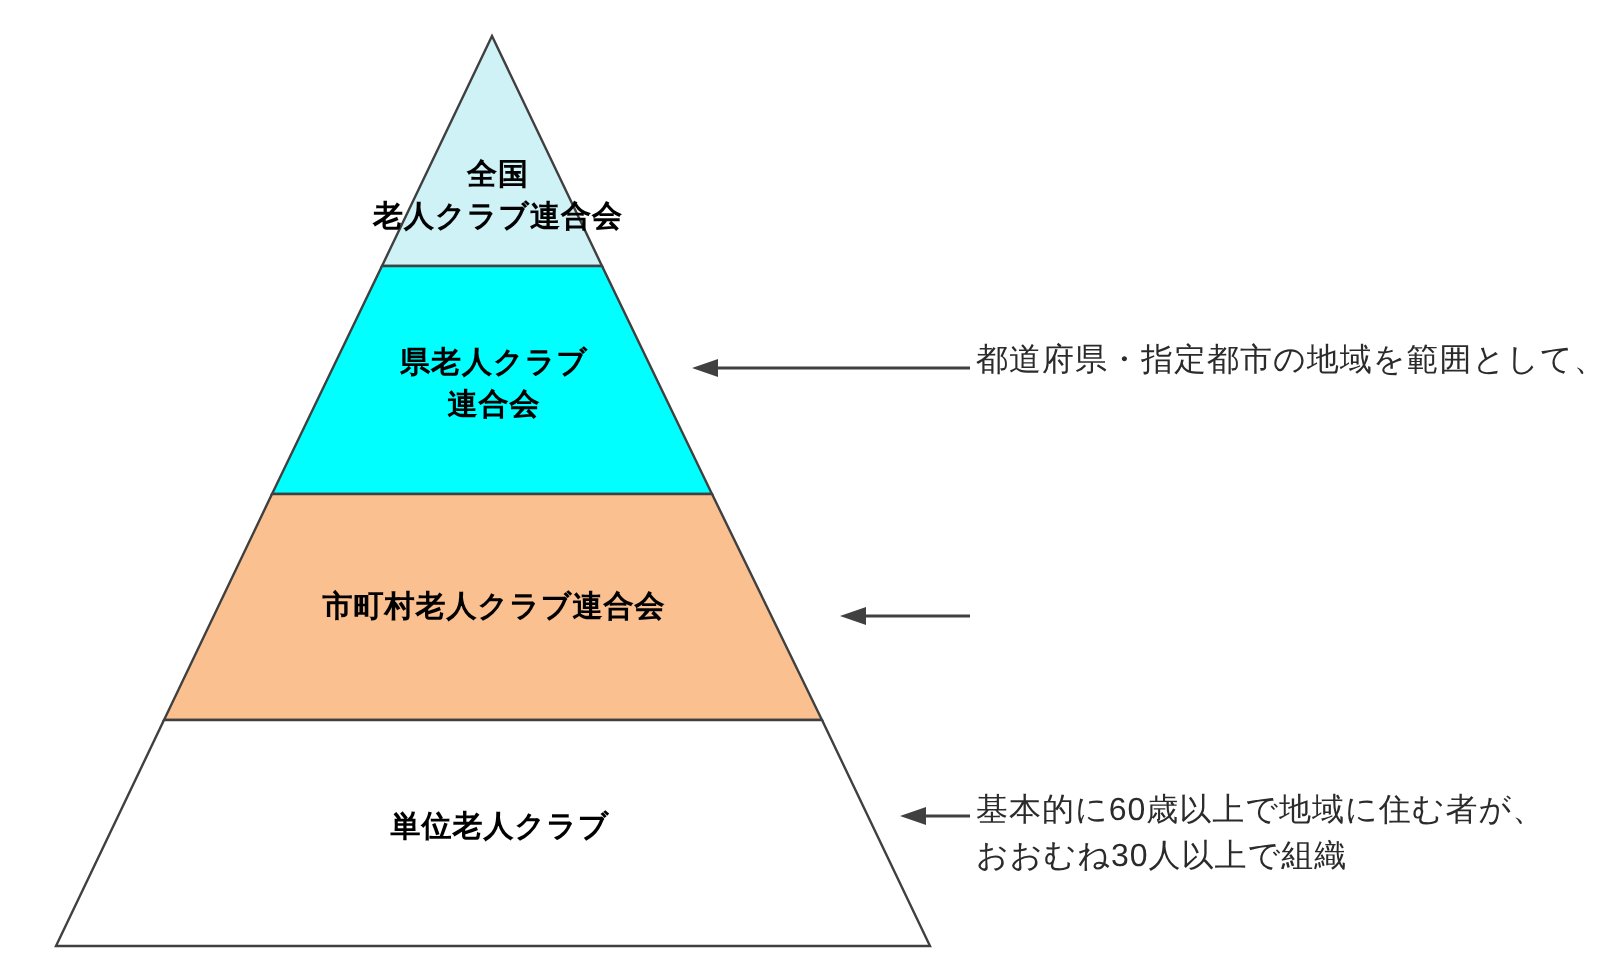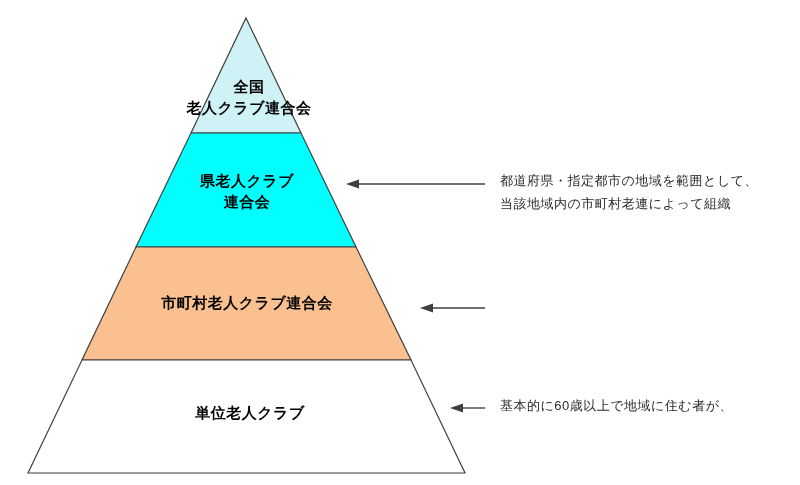--- a/index.html
+++ b/index.html
@@ -22,23 +22,23 @@
   }
   .pyramid-label {
     font-family: "Liberation Sans", "DejaVu Sans", sans-serif;
     font-size: 15px;
     font-weight: bold;
     fill: #000000;
     letter-spacing: 0.5px;
   }
   .annotation {
     position: absolute;
-    left: 500px;
+    left: 488px;
     width: 300px;
-    font-size: 13px;
+    font-size: 16px;
     line-height: 23px;
     color: #2b2b2b;
     letter-spacing: 0.5px;
     white-space: nowrap;
   }
   .annotation span { display: block; }
   .arrow-line { stroke-width: 1.4; fill: none; }
 </style>
 </head>
 <body>
@@ -77,23 +77,23 @@
       </g>
       <g>
         <line class="arrow-line" x1="462" y1="408" x2="485" y2="408"></line>
         <polygon points="450,408 463,403.5 463,412.5" stroke="none"></polygon>
       </g>
     </g>
   </svg>
 
   <div class="annotation" style="top:169px;">
     <span>都道府県・指定都市の地域を範囲として、</span>
-    <span>当該地域内の市町村老連によって組織</span>
   </div>
 
   <div class="annotation" style="top:292px;">
   </div>
 
   <div class="annotation" style="top:394px;">
     <span>基本的に60歳以上で地域に住む者が、</span>
+    <span>おおむね30人以上で組織</span>
   </div>
 
 </div>
 
 </body></html>

